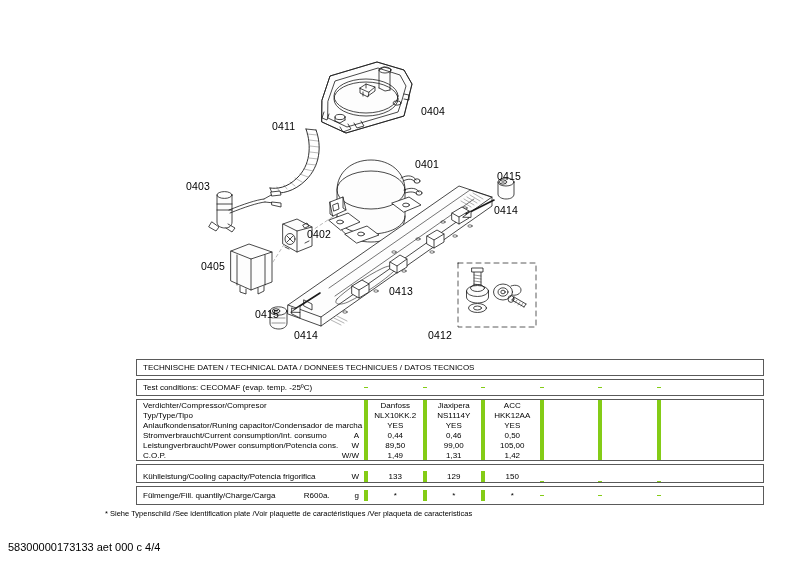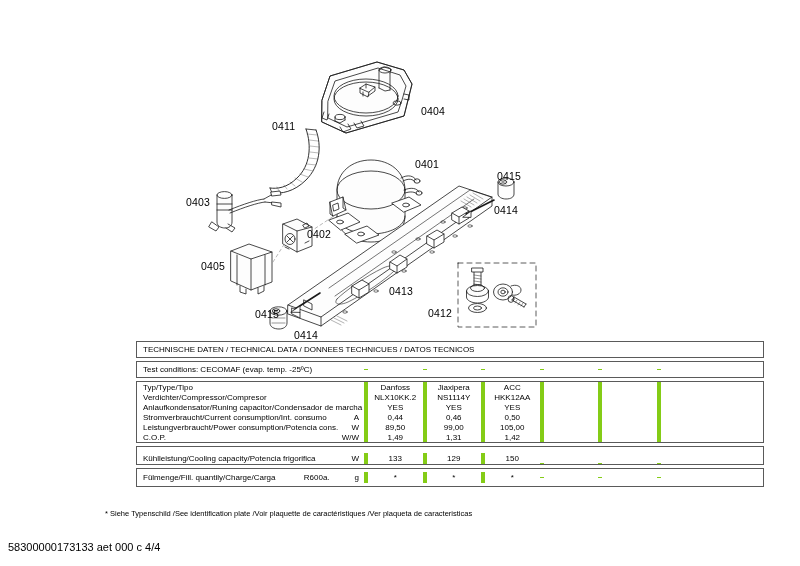--- a/index.html
+++ b/index.html
@@ -36,21 +36,21 @@
     font-family: "Liberation Sans", sans-serif;
     color: #000;
     white-space: nowrap;
     letter-spacing: 0.2px;
   }
 
   
   #tech-table {
     position: absolute;
     left: 100px;
-    top: 341px;
+    top: 359px;
     width: 628px;
     padding-left: 36px;
   }
   .tbl-block {
     border: 1px solid #5a5a5a;
     background: #fff;
     box-sizing: border-box;
     display: flex;
     margin-bottom: 3px;
   }
@@ -354,25 +354,25 @@
       </g>
 
     </g>
   </svg>
 
   <div class="part-label" style="left:421px; top:105px;">0404</div>
   <div class="part-label" style="left:272px; top:120px;">0411</div>
   <div class="part-label" style="left:415px; top:158px;">0401</div>
   <div class="part-label" style="left:497px; top:170px;">0415</div>
   <div class="part-label" style="left:494px; top:204px;">0414</div>
-  <div class="part-label" style="left:186px; top:196px;">0403</div>
+  <div class="part-label" style="left:186px; top:180px;">0403</div>
   <div class="part-label" style="left:259px; top:228px;margin-left:48px;">0402</div>
   <div class="part-label" style="left:201px; top:260px;">0405</div>
   <div class="part-label" style="left:389px; top:285px;">0413</div>
-  <div class="part-label" style="left:428px; top:307px;">0412</div>
+  <div class="part-label" style="left:428px; top:329px;">0412</div>
   <div class="part-label" style="left:255px; top:308px;">0415</div>
   <div class="part-label" style="left:294px; top:329px;">0414</div>
 </div>
 
 <div id="tech-table">
 
   <div class="tbl-block title-block vcenter">
     <div class="cell-label full">TECHNISCHE DATEN / TECHNICAL DATA / DONNEES TECHNICUES / DATOS TECNICOS</div>
   </div>
 
@@ -381,22 +381,22 @@
     <div class="data-col"></div>
     <div class="data-col"></div>
     <div class="data-col"></div>
     <div class="data-col"></div>
     <div class="data-col"></div>
     <div class="data-col"></div>
   </div>
 
   <div class="tbl-block main-block">
     <div class="cell-label">
+      <div class="lbl-line"><span>Verdichter/Compressor/Compresor</span><span class="unit"></span></div>
       <div class="lbl-line"><span>Typ/Type/Tipo</span><span class="unit"></span></div>
-      <div class="lbl-line"><span>Verdichter/Compressor/Compresor</span><span class="unit"></span></div>
       <div class="lbl-line"><span>Anlaufkondensator/Runing capacitor/Condensador de marcha</span><span class="unit"></span></div>
       <div class="lbl-line"><span>Stromverbraucht/Current consumption/Int. consumo</span><span class="unit">A</span></div>
       <div class="lbl-line"><span>Leistungverbraucht/Power consumption/Potencia cons.</span><span class="unit">W</span></div>
       <div class="lbl-line"><span>C.O.P.</span><span class="unit">W/W</span></div>
     </div>
     <div class="data-col">
       <div class="lbl-line">Danfoss</div>
       <div class="lbl-line">NLX10KK.2</div>
       <div class="lbl-line">YES</div>
       <div class="lbl-line">0,44</div>

